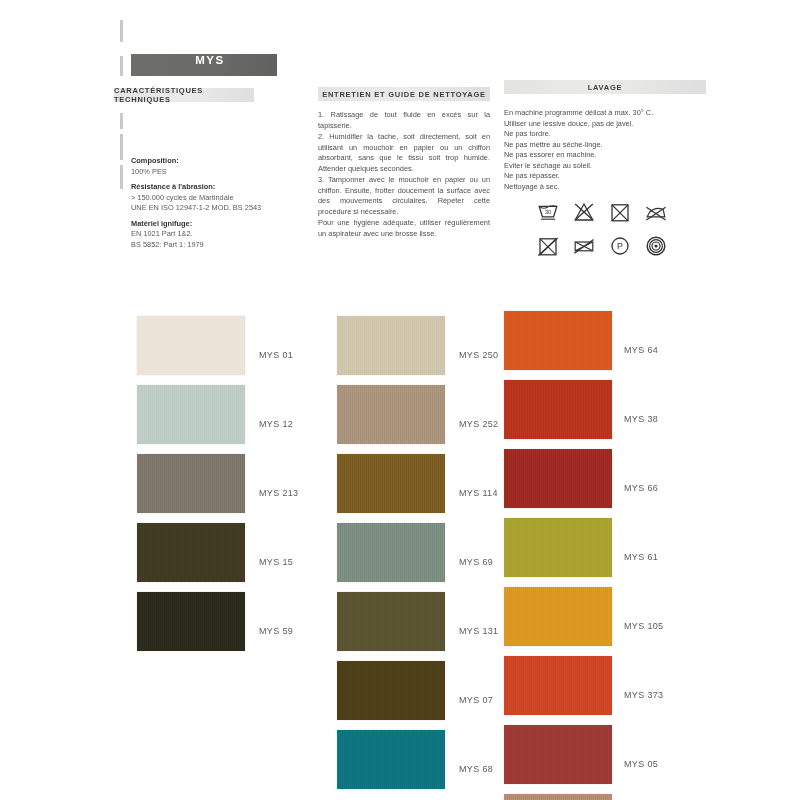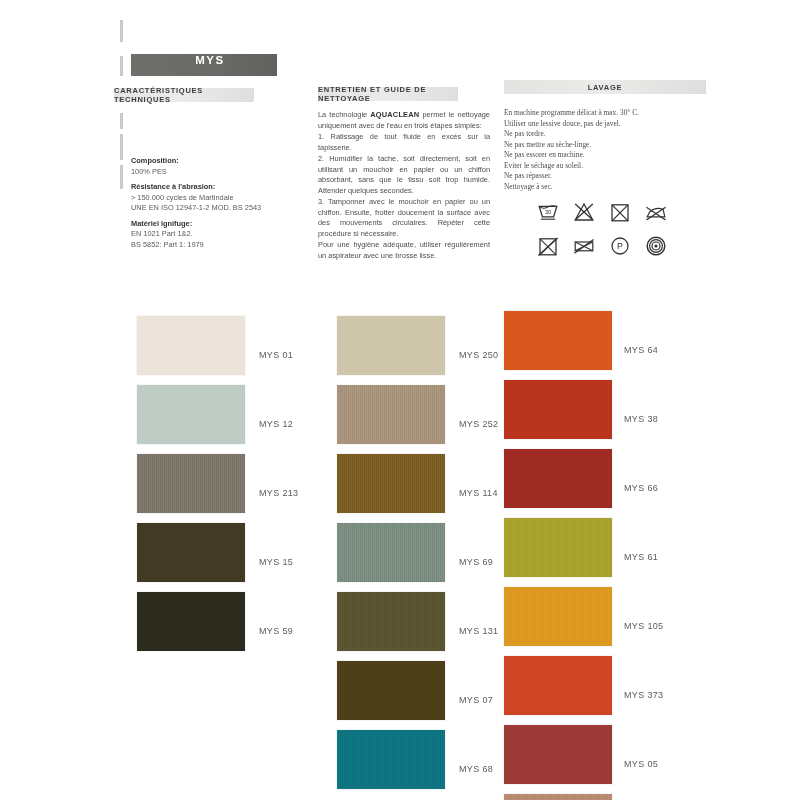--- a/index.html
+++ b/index.html
@@ -36,34 +36,34 @@
   .tick{position:absolute;left:120px;width:3px;background:#c9c9c7;}
 
   
   .sec-head{
     position:absolute;height:14px;
     background:linear-gradient(90deg,#e3e3e1 0%,#ebebe9 50%,#dedede 100%);
     display:flex;align-items:center;justify-content:center;
   }
   .sec-head span{font-size:7.5px;font-weight:bold;letter-spacing:.75px;color:#3d3d3d;}
   #sec-tech{left:114px;top:88px;width:140px;}
-  #sec-care{left:318px;top:87px;width:140px;}
+  #sec-care{left:318px;top:87px;width:172px;}
   #sec-wash{left:504px;top:80px;width:202px;}
 
   
   .col{position:absolute;font-size:7.4px;line-height:1.42;color:#4d4d4d;}
   #col-tech{left:131px;top:112px;width:180px;margin-top:44px;}
   #col-care{left:318px;top:110px;width:172px;text-align:justify;}
   #col-wash{left:504px;top:108px;width:185px;}
 
   .spec-label{font-weight:bold;color:#333;display:block;margin-top:5px;}
   .spec-label.first{margin-top:0;}
   .spec-val{display:block;color:#5a5a5a;}
   .care-p{margin:0 0 1px 0;}
-  .wash-line{display:block;font-family:Liberation Serif, serif;}
+  .wash-line{display:block;}
   .bold-inline{font-weight:bold;color:#2f2f2f;letter-spacing:.2px;}
 
   
   .symbols{position:absolute;left:536px;top:200px;width:160px;}
   .sym-row{display:flex;gap:12px;margin-bottom:10px;}
   .sym{width:24px;height:24px;}
 
   
   .swatch-col{position:absolute;}
   #swcol-1{left:137px;top:316px;}
@@ -121,21 +121,20 @@
     <span class="spec-val">100% PES</span>
     <span class="spec-label">Résistance à l'abrasion:</span>
     <span class="spec-val">&gt; 150.000 cycles de Martindale</span>
     <span class="spec-val">UNE EN ISO 12947-1-2 MOD. BS 2543</span>
     <span class="spec-label">Matériel ignifuge:</span>
     <span class="spec-val">EN 1021 Part 1&amp;2.</span>
     <span class="spec-val">BS 5852: Part 1: 1979</span>
   </div>
 
   <div class="col" id="col-care">
-    <p class="care-p"><span>La technologie </span><span class="bold-inline">AQUACLEAN</span><span> permet le nettoyage uniquement avec de l'eau en trois étapes simples:</span></p>
     <p class="care-p">1. Ratissage de tout fluide en excés sur la tapisserie.</p>
     <p class="care-p">2. Humidifier la tache, soit directement, soit en utilisant un mouchoir en papier ou un chiffon absorbant, sans que le tissu soit trop humide. Attender quelques secondes.</p>
     <p class="care-p">3. Tamponner avec le mouchoir en papier ou un chiffon. Ensuite, frotter doucement la surface avec des mouvements circulaires. Répéter cette procédure si nécessaire.</p>
     <p class="care-p">Pour une hygiène adéquate, utiliser régulièrement un aspirateur avec une brosse lisse.</p>
   </div>
 
   <div class="col" id="col-wash">
       <span class="wash-line">En machine programme délicat à max. 30° C.</span>
       <span class="wash-line">Utiliser une lessive douce, pas de javel.</span>
       <span class="wash-line">Ne pas tordre.</span>

